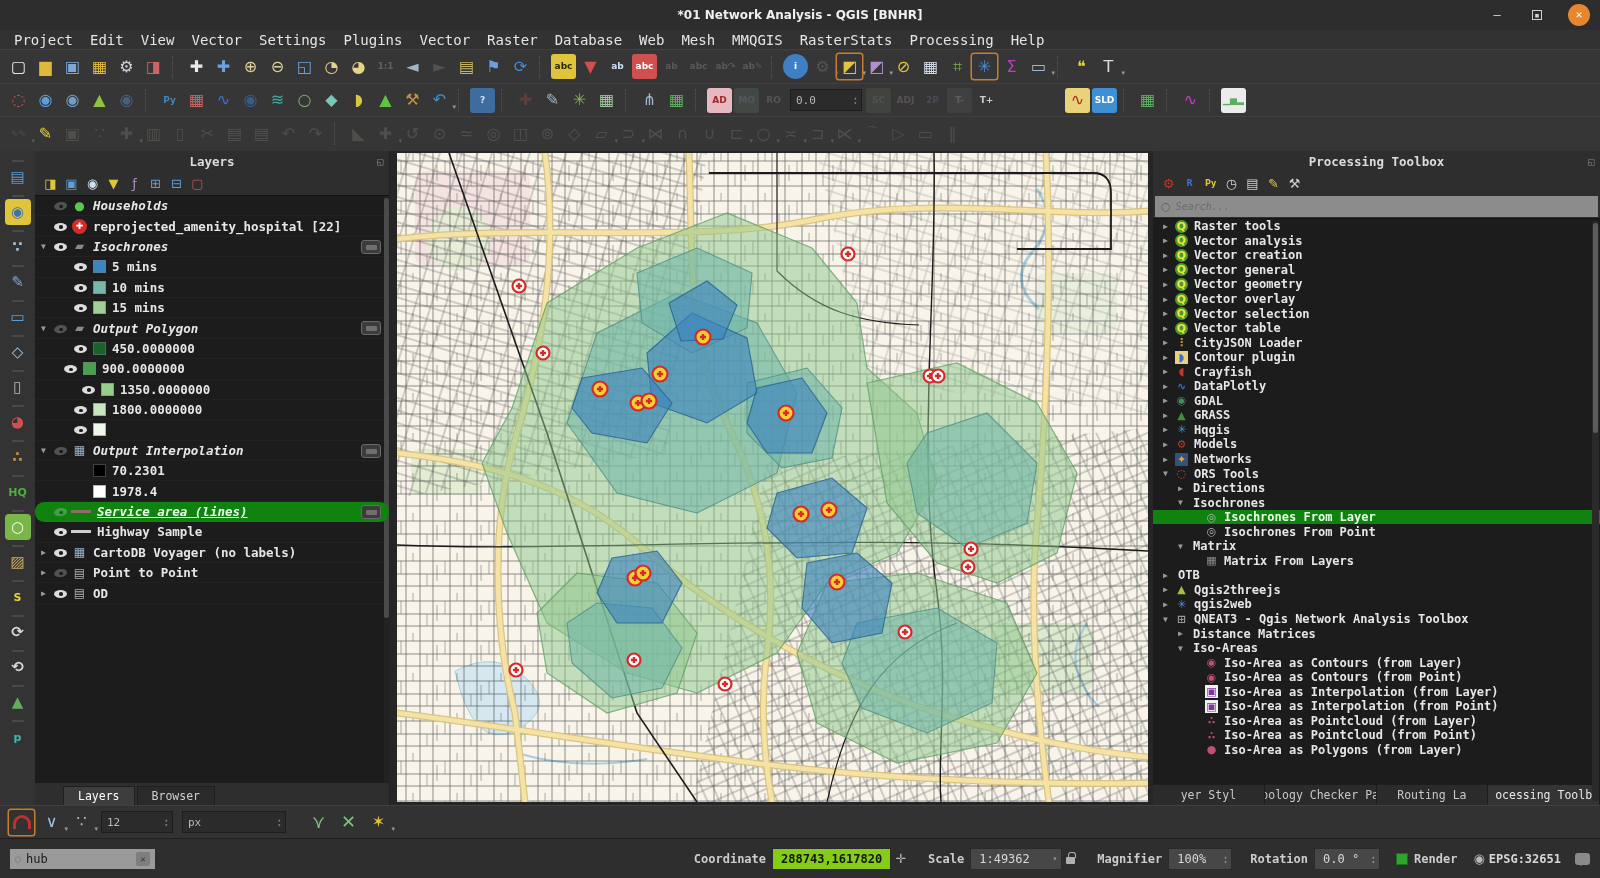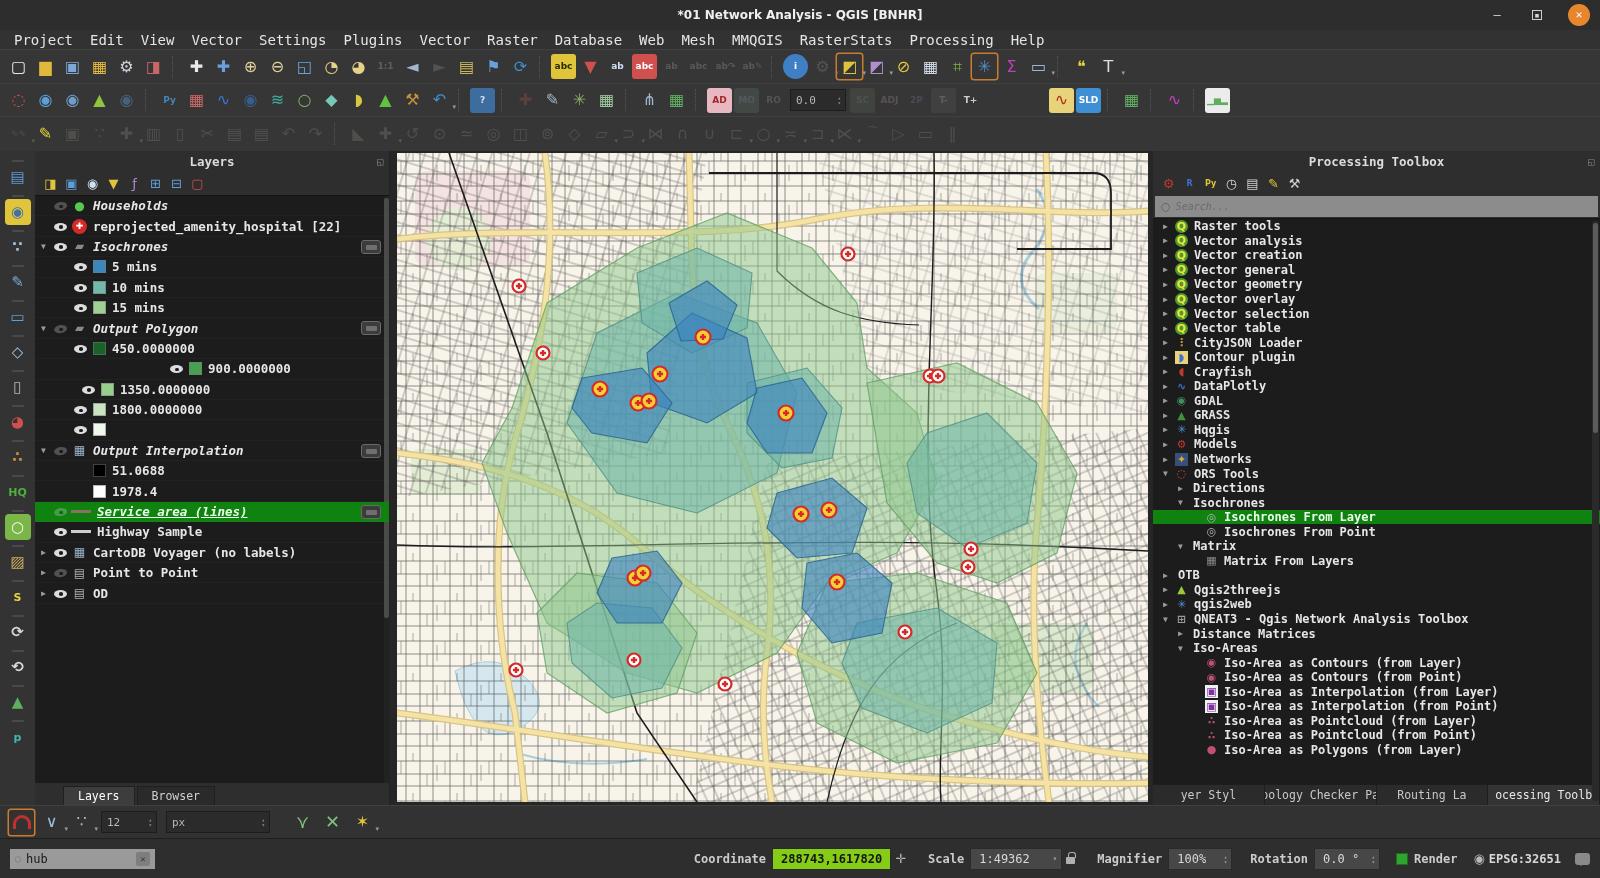--- a/index.html
+++ b/index.html
@@ -26,21 +26,21 @@
   #tb1{height:34px;} #tb2{height:33px;} #tb3{height:35px;}
   .tbtn{width:25px;height:25px;margin:0 1px;display:inline-flex;align-items:center;justify-content:center;
     border-radius:3px;font-family:"DejaVu Sans",sans-serif;font-size:16px;line-height:1;position:relative;flex:none;}
   .tbtn .glyph{display:block;}
   .tbtn .glyph.sm{font-size:9px;font-weight:bold;}
   .tbtn.dis{opacity:.35;}
   .tbtn.obox{box-shadow:0 0 0 1.5px #c87d2e;border-radius:2px;}
   .tsep{width:8px;height:22px;border-left:1px dotted #555;margin:0 3px 0 5px;flex:none;}
   .tgap{flex:none;}
   .dd{font-size:7px;color:#9a9a9a;position:absolute;right:-4px;bottom:2px;}
-  .spin{width:56px;height:22px;background:#2b2b2b;border:1px solid #1d1d1d;color:#b8b8b8;font-size:11px;
+  .spin{width:72px;height:22px;background:#2b2b2b;border:1px solid #1d1d1d;color:#b8b8b8;font-size:11px;
     display:inline-flex;align-items:center;padding:0 5px;margin:0 3px;position:relative;flex:none;}
   .spin::after{content:"▴\a▾";white-space:pre;font-size:6px;line-height:5px;position:absolute;right:4px;color:#888;}
 
   
   #main{flex:1;display:flex;min-height:0;background:#262626;}
   
   #lefttools{width:35px;background:#333;display:flex;flex-direction:column;align-items:center;
     padding-top:4px;flex:none;overflow:hidden;}
   .ltbtn{width:26px;height:26px;margin:2px 0 0;display:flex;align-items:center;justify-content:center;
     border-radius:3px;font-family:"DejaVu Sans",sans-serif;font-size:15px;flex:none;}
@@ -693,21 +693,21 @@
             <span class="ticon" style="color: rgb(138, 138, 138);">▰</span>
             <span class="tlabel ital">Output Polygon</span>
             <span class="badge"></span>
           </div>
           <div class="trow" style="padding-left: 22px;">
             <span class="tarrow"></span>
             <span class="eye"></span>
             <span class="swatch" style="background: rgb(23, 99, 42);"></span>
             <span class="tlabel">450.0000000</span>
           </div>
-          <div class="trow" style="padding-left: 20px; justify-content: center;">
+          <div class="trow" style="padding-left: 12px;">
             <span class="tarrow"></span>
             <span class="eye"></span>
             <span class="swatch" style="background: rgb(74, 160, 81);"></span>
             <span class="tlabel">900.0000000</span>
           </div>
           <div class="trow" style="padding-left: 30px;">
             <span class="tarrow"></span>
             <span class="eye"></span>
             <span class="swatch" style="background: rgb(151, 205, 141);"></span>
             <span class="tlabel">1350.0000000</span>
@@ -728,29 +728,29 @@
             <span class="tarrow">▼</span>
             <span class="eye off"></span>
             <span class="ticon" style="color: rgb(154, 178, 204);">▦</span>
             <span class="tlabel ital">Output Interpolation</span>
             <span class="badge"></span>
           </div>
           <div class="trow" style="padding-left: 22px;">
             <span class="tarrow"></span>
             <span style="width: 19px; flex: 0 0 auto;"></span>
             <span class="swatch" style="background: rgb(0, 0, 0);"></span>
-            <span class="tlabel">51.0688</span>
+            <span class="tlabel">70.2301</span>
           </div>
           <div class="trow" style="padding-left: 22px;">
             <span class="tarrow"></span>
             <span style="width: 19px; flex: 0 0 auto;"></span>
             <span class="swatch" style="background: rgb(255, 255, 255);"></span>
             <span class="tlabel">1978.4</span>
           </div>
-          <div class="trow sel" style="padding-left: 2px;">
+          <div class="trow sel" style="padding-left: 2px; border-radius: 9px;">
             <span class="tarrow"></span>
             <span class="eye off"></span>
             <span class="swline" style="background: rgb(141, 110, 99);"></span>
             <span class="tlabel ital und">Service area (lines)</span>
             <span class="badge"></span>
           </div>
           <div class="trow" style="padding-left: 2px;">
             <span class="tarrow"></span>
             <span class="eye"></span>
             <span class="swline" style="background: rgb(207, 207, 207);"></span>

